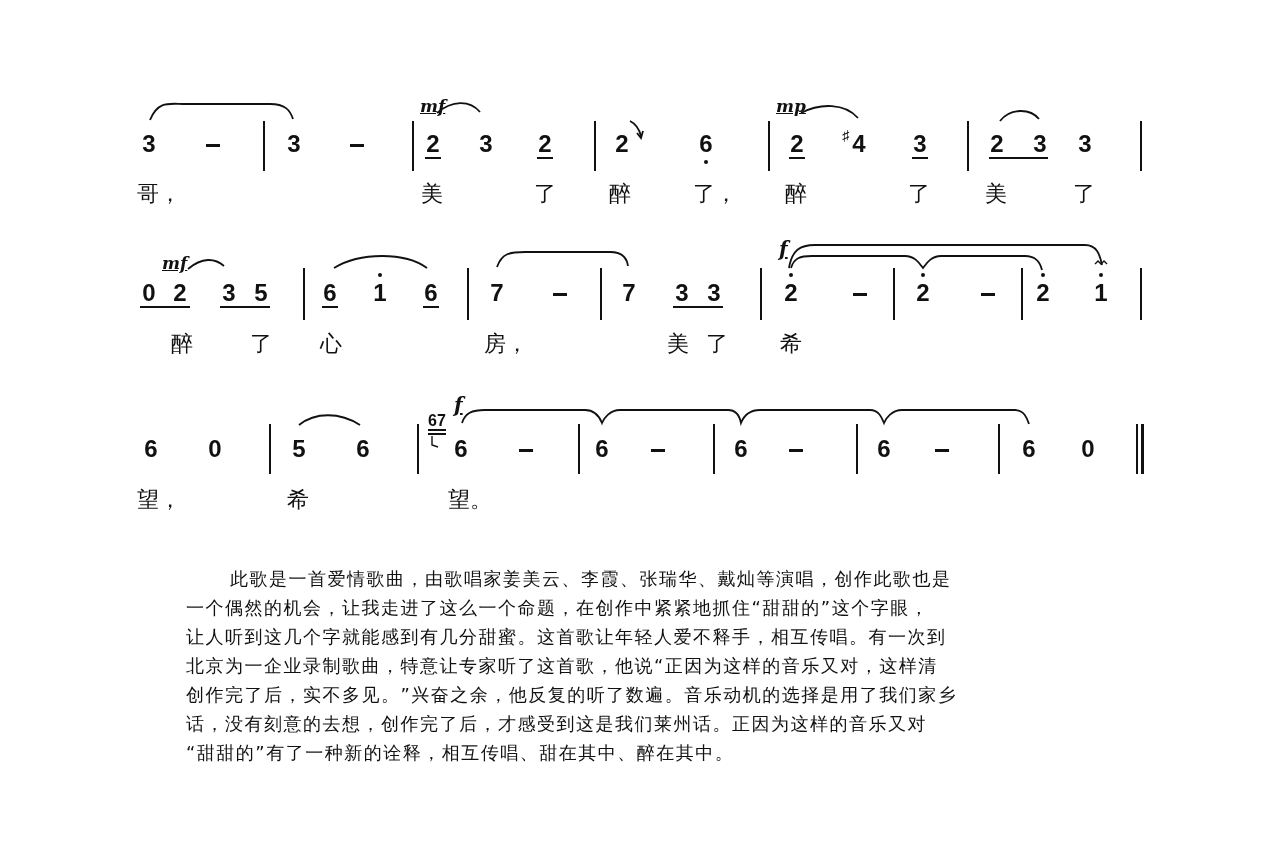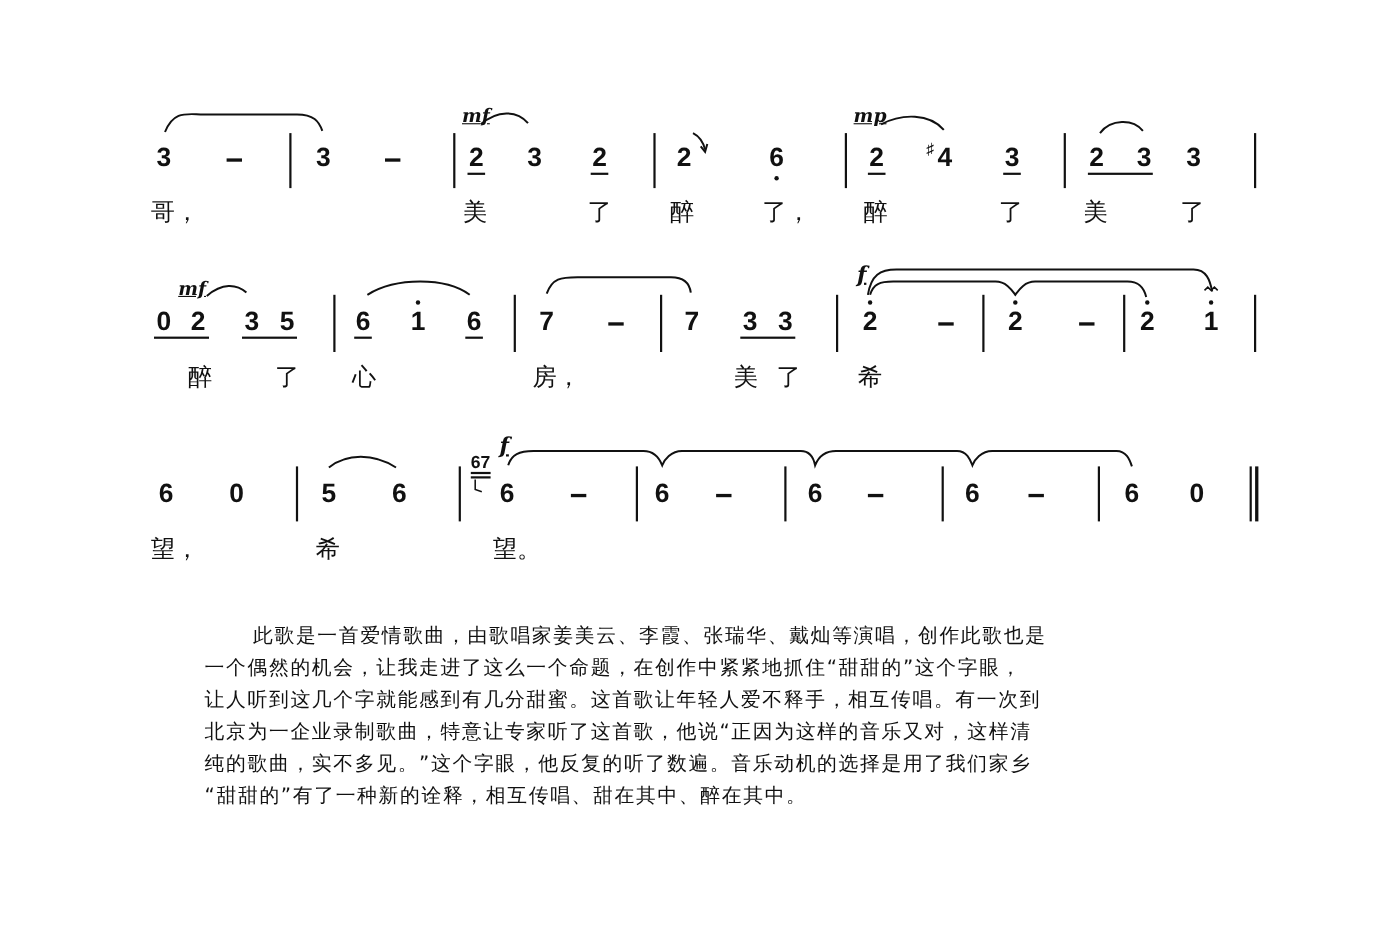--- a/index.html
+++ b/index.html
@@ -186,15 +186,16 @@
       <path d="M432 436 L 432 445 L 438 447" stroke-width="1.4"></path>
     </g>
   </svg>
 </div>
 
 <div class="prose">
   <p style="padding-left:44px">此歌是一首爱情歌曲，由歌唱家姜美云、李霞、张瑞华、戴灿等演唱，创作此歌也是</p>
   <p>一个偶然的机会，让我走进了这么一个命题，在创作中紧紧地抓住“甜甜的”这个字眼，</p>
   <p>让人听到这几个字就能感到有几分甜蜜。这首歌让年轻人爱不释手，相互传唱。有一次到</p>
   <p>北京为一企业录制歌曲，特意让专家听了这首歌，他说“正因为这样的音乐又对，这样清</p>
-  <p>纯的歌曲，实不多见。”这个字眼，他反复的听了数遍。音乐动机的选择是用了我们家乡</p>
+  <p>创作完了后，实不多见。”兴奋之余，他反复的听了数遍。音乐动机的选择是用了我们家乡</p>
+  <p>话，没有刻意的去想，创作完了后，才感受到这是我们莱州话。正因为这样的音乐又对</p>
   <p>“甜甜的”有了一种新的诠释，相互传唱、甜在其中、醉在其中。</p>
 </div>
 
 </body></html>

